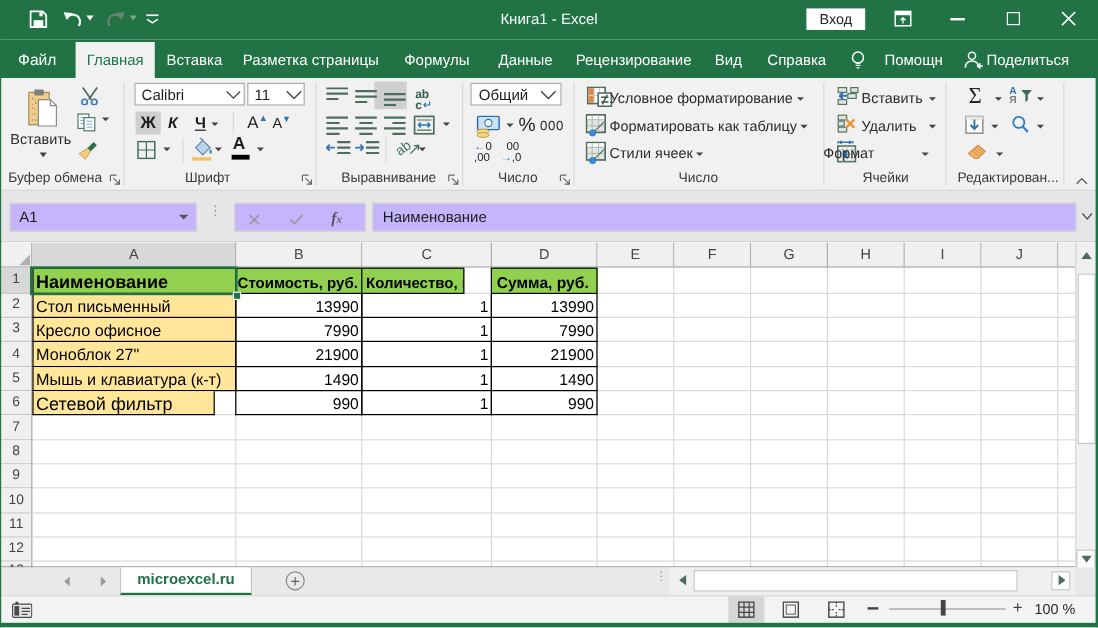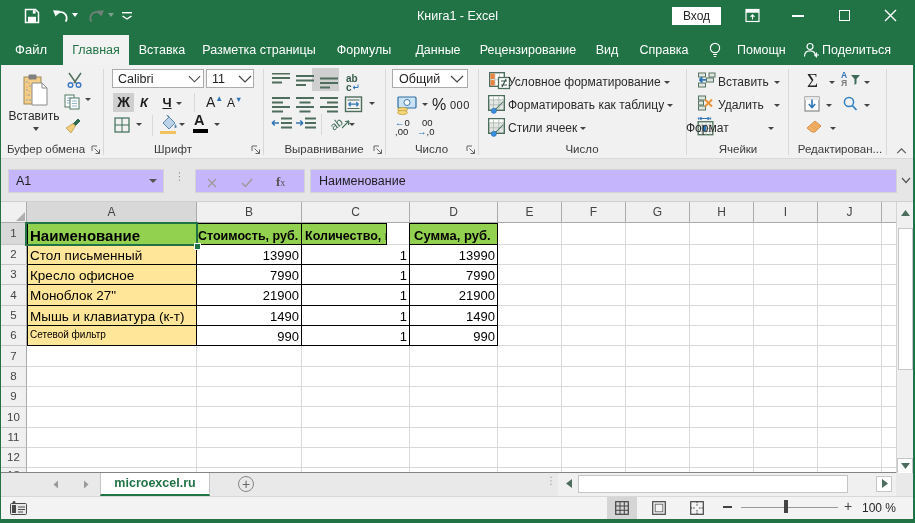--- a/index.html
+++ b/index.html
@@ -350,21 +350,21 @@
   <div class="fbox" style="left:8px;width:156px;font-size:12.5px;color:#1e1e1e;padding:4px 0 0 7px">A1</div>
   <div class="abs" style="left:149px;top:20px;width:0;height:0;border-left:4px solid transparent;border-right:4px solid transparent;border-top:4.5px solid #555"></div>
   <div class="abs" style="left:174px;top:15px;width:3px;height:16px;color:#999;font-size:11px;line-height:5px">⋮</div>
   <div class="fbox" style="left:195px;width:110px"></div>
   <svg class="abs" style="left:207px;top:19px" width="10" height="10" viewBox="0 0 10 10">
       <path d="M1 1 L9 9 M9 1 L1 9" stroke="#9b9b9b" stroke-width="1.4"></path>
     </svg>
   <svg class="abs" style="left:241px;top:19px" width="12" height="10" viewBox="0 0 12 10">
       <path d="M1 5 L4.5 8.5 L11 1" fill="none" stroke="#9b9b9b" stroke-width="1.5"></path>
     </svg>
-  <div class="abs" style="left:276px;top:15px;font-size:13px;color:#555;font-family:'Liberation Serif',serif"><b>f</b><span style="font-size:10px">x</span></div>
+  <div class="abs" style="left:276px;top:15px;font-size:13px;color:#555;font-style:italic;font-family:'Liberation Serif',serif"><b>f</b><span style="font-size:10px">x</span></div>
   <div class="fbox" style="left:310px;width:587px;font-size:12.5px;color:#1e1e1e;padding:4px 0 0 8px">Наименование</div>
   <svg class="abs" style="left:901px;top:18px" width="10" height="7" viewBox="0 0 10 7">
       <path d="M1 1 L5 5.5 L9 1" fill="none" stroke="#555" stroke-width="1.2"></path>
     </svg>
 </div>
 <div class="abs" id="grid">
   <div class="colhdr" style="left:1px;width:26px"></div>
   <svg class="abs" style="left:15px;top:9px" width="11" height="11" viewBox="0 0 11 11">
       <path d="M10 1 L10 10 L1 10 z" fill="#b0b0b0"></path>
     </svg>
@@ -415,21 +415,21 @@
   <div class="ghline" style="left:27px;top:245px;width:869px"></div>
   <div class="ghline" style="left:27px;top:265px;width:869px"></div>
   <div class="cell" style="left:27px;top:21px;width:170px;height:22px;background:#92d050;border:1px solid #000;font-weight:bold;font-size:15px;padding:3px 0 0 2px">Наименование</div>
   <div class="cell" style="left:196px;top:21px;width:106px;height:22px;background:#92d050;border:1px solid #000;font-weight:bold;font-size:12.5px;padding:5px 0 0 1px">Стоимость, руб.</div>
   <div class="cell" style="left:301px;top:21px;width:86px;height:22px;background:#92d050;border:1px solid #000;font-weight:bold;font-size:12.5px;padding:5px 0 0 3px">Количество, шт.</div>
   <div class="cell" style="left:409px;top:21px;width:89px;height:22px;background:#92d050;border:1px solid #000;font-weight:bold;font-size:13px;padding:4px 0 0 4px">Сумма, руб.</div>
   <div class="cell" style="left:27px;top:43px;width:170px;height:20px;background:#ffe699;border:1px solid #000;border-top:none;font-size:13.5px;padding:3px 0 0 2px">Стол письменный</div>
   <div class="cell" style="left:27px;top:63px;width:170px;height:20px;background:#ffe699;border:1px solid #000;border-top:none;font-size:13.5px;padding:3px 0 0 2px">Кресло офисное</div>
   <div class="cell" style="left:27px;top:83px;width:170px;height:21px;background:#ffe699;border:1px solid #000;border-top:none;font-size:13.5px;padding:3px 0 0 2px">Моноблок 27"</div>
   <div class="cell" style="left:27px;top:104px;width:170px;height:20px;background:#ffe699;border:1px solid #000;border-top:none;font-size:13.5px;padding:3px 0 0 2px">Мышь и клавиатура (к-т)</div>
-  <div class="cell" style="left:27px;top:124px;width:170px;height:20px;background:#ffe699;border:1px solid #000;border-top:none;font-size:10px;padding:3px 0 0 2px">Сетевой фильтр</div>
+  <div class="cell" style="left:27px;top:124px;width:152px;height:20px;background:#ffe699;border:1px solid #000;border-top:none;font-size:15px;padding:3px 0 0 2px">Сетевой фильтр</div>
   <div class="cell" style="left:196px;top:43px;width:106px;height:20px;border:1px solid #000;border-top:none;text-align:right;padding:3px 2px 0 0">13990</div>
   <div class="cell" style="left:196px;top:63px;width:106px;height:20px;border:1px solid #000;border-top:none;text-align:right;padding:3px 2px 0 0">7990</div>
   <div class="cell" style="left:196px;top:83px;width:106px;height:21px;border:1px solid #000;border-top:none;text-align:right;padding:3px 2px 0 0">21900</div>
   <div class="cell" style="left:196px;top:104px;width:106px;height:20px;border:1px solid #000;border-top:none;text-align:right;padding:3px 2px 0 0">1490</div>
   <div class="cell" style="left:196px;top:124px;width:106px;height:20px;border:1px solid #000;border-top:none;text-align:right;padding:3px 2px 0 0">990</div>
   <div class="cell" style="left:301px;top:43px;width:109px;height:20px;border:1px solid #000;border-top:none;text-align:right;padding:3px 2px 0 0">1</div>
   <div class="cell" style="left:301px;top:63px;width:109px;height:20px;border:1px solid #000;border-top:none;text-align:right;padding:3px 2px 0 0">1</div>
   <div class="cell" style="left:301px;top:83px;width:109px;height:21px;border:1px solid #000;border-top:none;text-align:right;padding:3px 2px 0 0">1</div>
   <div class="cell" style="left:301px;top:104px;width:109px;height:20px;border:1px solid #000;border-top:none;text-align:right;padding:3px 2px 0 0">1</div>
   <div class="cell" style="left:301px;top:124px;width:109px;height:20px;border:1px solid #000;border-top:none;text-align:right;padding:3px 2px 0 0">1</div>

